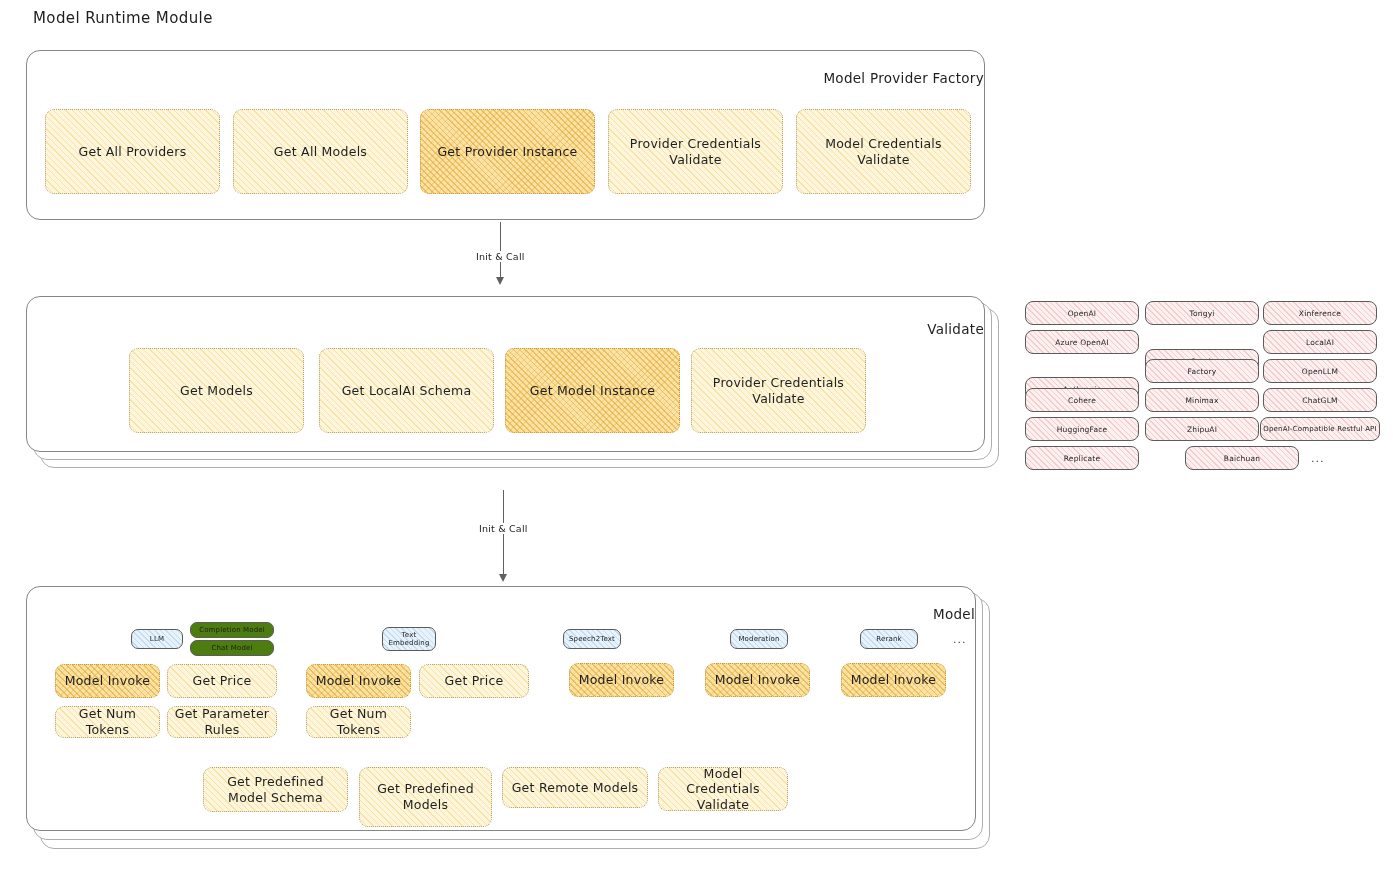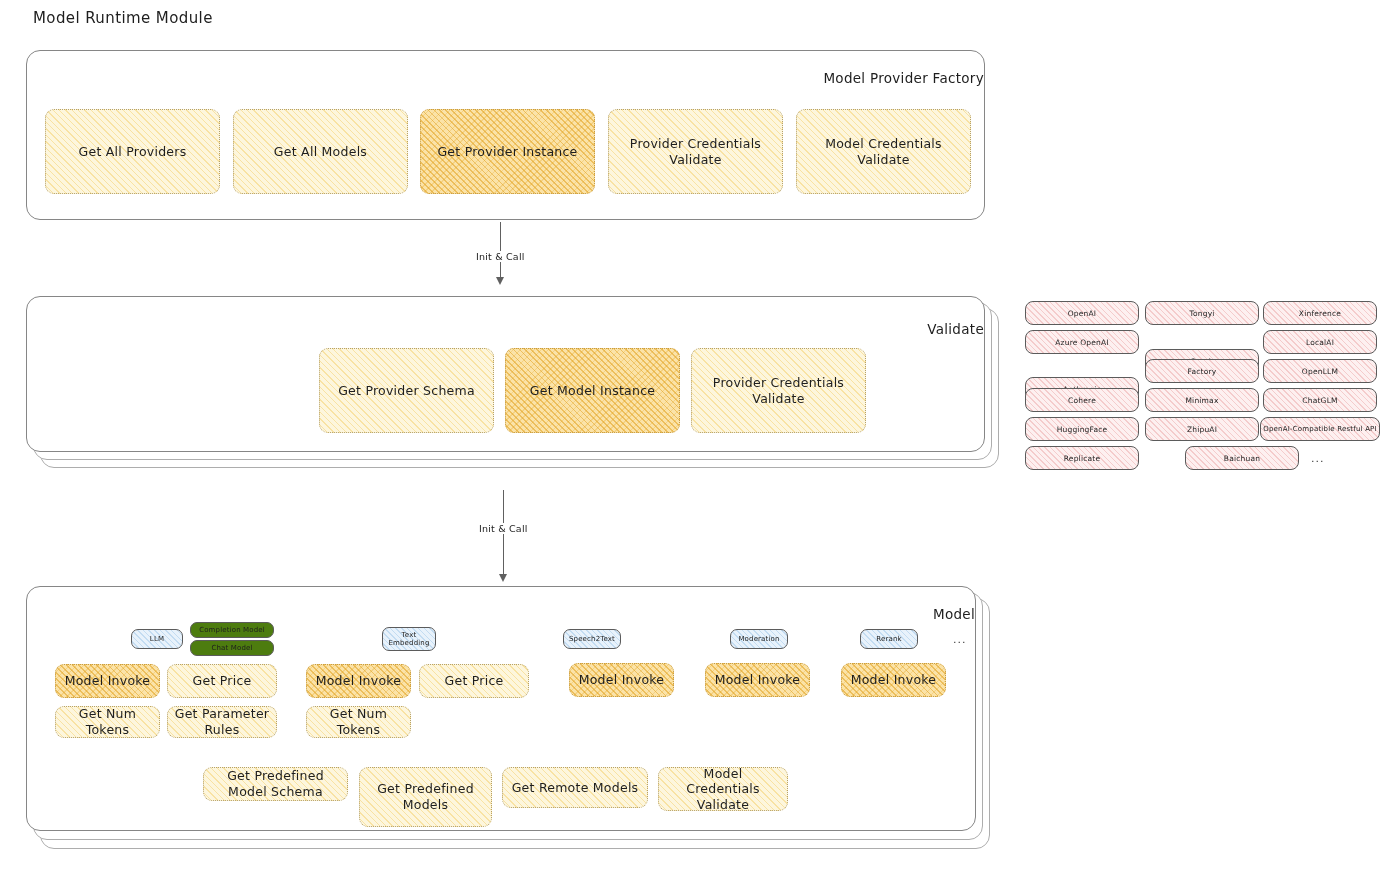--- a/index.html
+++ b/index.html
@@ -189,21 +189,22 @@
 
 <div class="conn-line" style="left:500px; top:222px; height:58px;"></div>
 <div class="conn-head" style="left:496px; top:277px;"></div>
 <div class="conn-label" style="left:473px; top:251px;">Init &amp; Call</div>
 
 <div class="panel-shadow" style="left:40px; top:308px; width:959px; height:160px;"></div>
 <div class="panel-shadow" style="left:33px; top:302px; width:959px; height:158px;"></div>
 <div class="panel" style="left:26px; top:296px; width:959px; height:156px;">
   <div class="panel-title" style="top:24px;">Validate</div>
 
-  <div class="card" style="left:292px; top:51px; width:175px; height:85px;">Get Provider Schema</div>
+  <div class="card" style="left:102px; top:51px; width:175px; height:85px;">Get Models</div>
+  <div class="card" style="left:292px; top:51px; width:175px; height:85px;">Get LocalAI Schema</div>
   <div class="card dark" style="left:478px; top:51px; width:175px; height:85px;">Get Model Instance</div>
   <div class="card" style="left:664px; top:51px; width:175px; height:85px;">Provider Credentials Validate</div>
 </div>
 
 <div>
 
   <div class="chip" style="left:1025px; top:301px; width:114px; height:24px;">OpenAI</div>
   <div class="chip" style="left:1025px; top:330px; width:114px; height:24px;">Azure OpenAI</div>
   <div class="chip" style="left:1025px; top:377px; width:114px; height:24px;">Anthropic</div>
   <div class="chip" style="left:1025px; top:388px; width:114px; height:24px;">Cohere</div>
@@ -254,17 +255,17 @@
   <div class="card dark" style="left:542px; top:76px; width:105px; height:34px;">Model Invoke</div>
 
   <div class="badge" style="left:703px; top:42px; width:58px; height:20px;">Moderation</div>
   <div class="card dark" style="left:678px; top:76px; width:105px; height:34px;">Model Invoke</div>
 
   <div class="badge" style="left:833px; top:42px; width:58px; height:20px;">Rerank</div>
   <div class="card dark" style="left:814px; top:76px; width:105px; height:34px;">Model Invoke</div>
 
   <div class="ellipsis" style="left:926px; top:46px;">...</div>
 
-  <div class="card" style="left:176px; top:180px; width:145px; height:34px;">Get Predefined Model Schema</div>
+  <div class="card" style="left:176px; top:180px; width:145px; height:45px;">Get Predefined Model Schema</div>
   <div class="card" style="left:332px; top:180px; width:133px; height:60px;">Get Predefined Models</div>
   <div class="card" style="left:475px; top:180px; width:146px; height:41px;">Get Remote Models</div>
   <div class="card" style="left:631px; top:180px; width:130px; height:44px;">Model Credentials Validate</div>
 </div>
 
 </body></html>

